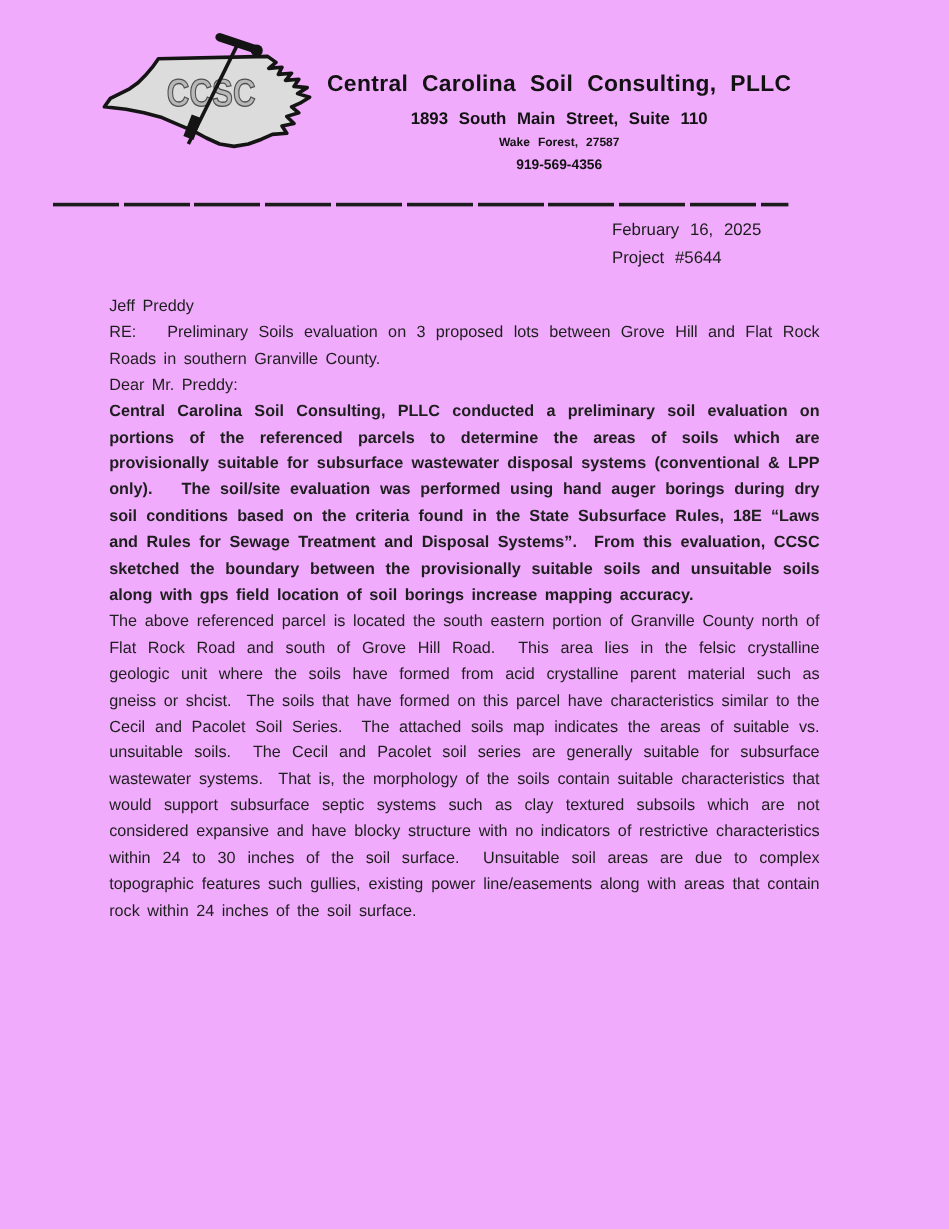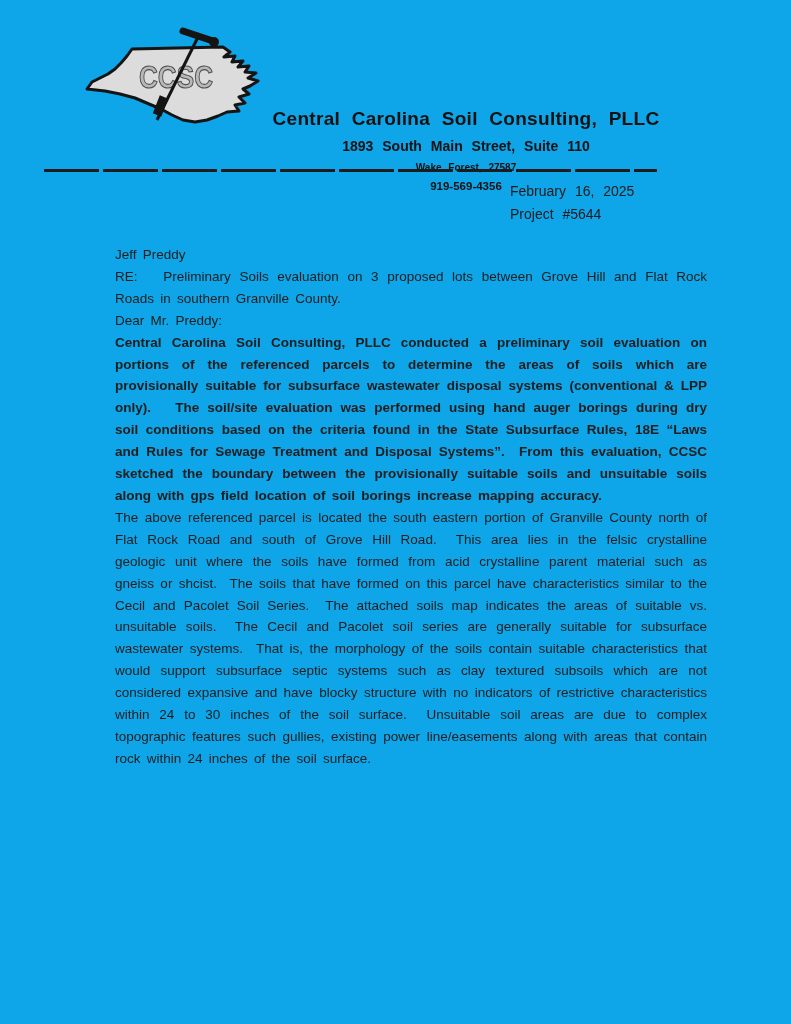--- a/index.html
+++ b/index.html
@@ -1,20 +1,20 @@
 <!DOCTYPE html>
 <html><head>
 <meta charset="utf-8">
 <style>
   html, body { margin: 0; padding: 0; background: #ffffff; }
   .page {
     position: relative;
     width: 791px;
     height: 1024px;
-    background: #0ea5e9;
+    background: #f0abfc;
     font-family: "Liberation Sans", sans-serif;
     color: #1f1f1f;
     overflow: hidden;
   }
 
   
   .logo {
     position: absolute;
     left: 75px;
     top: 25px;
@@ -22,21 +22,20 @@
     height: 140px;
   }
   .letterhead-text {
     position: absolute;
     left: 266px;
     top: 58px;
     width: 400px;
     text-align: center;
     font-weight: bold;
     color: #121212;
-    margin-top: 48px;
   }
   .company-name {
     font-size: 19px;
     line-height: 26px;
     letter-spacing: 0.3px;
     word-spacing: 6px;
   }
   .address1 {
     margin-top: 6px;
     font-size: 14px;
@@ -81,21 +80,20 @@
   
   .content {
     position: absolute;
     left: 91px;
     top: 244px;
     width: 592px;
     font-size: 13.5px;
     line-height: 21.9px;
     word-spacing: 2.5px;
     color: #1e1e1e;
-    margin-left: 24px;
   }
   .content p { margin: 0; }
   .recipient { }
   .re         { margin-top: 23px; text-align: justify; }
   .salutation { margin-top: 22px; }
   .para       { text-align: justify; }
   .p1 { margin-top: 20px; font-weight: bold; }
   .p2 { margin-top: 15px; }
   .p3 { margin-top: 36px; text-align-last: justify; }
 </style>

